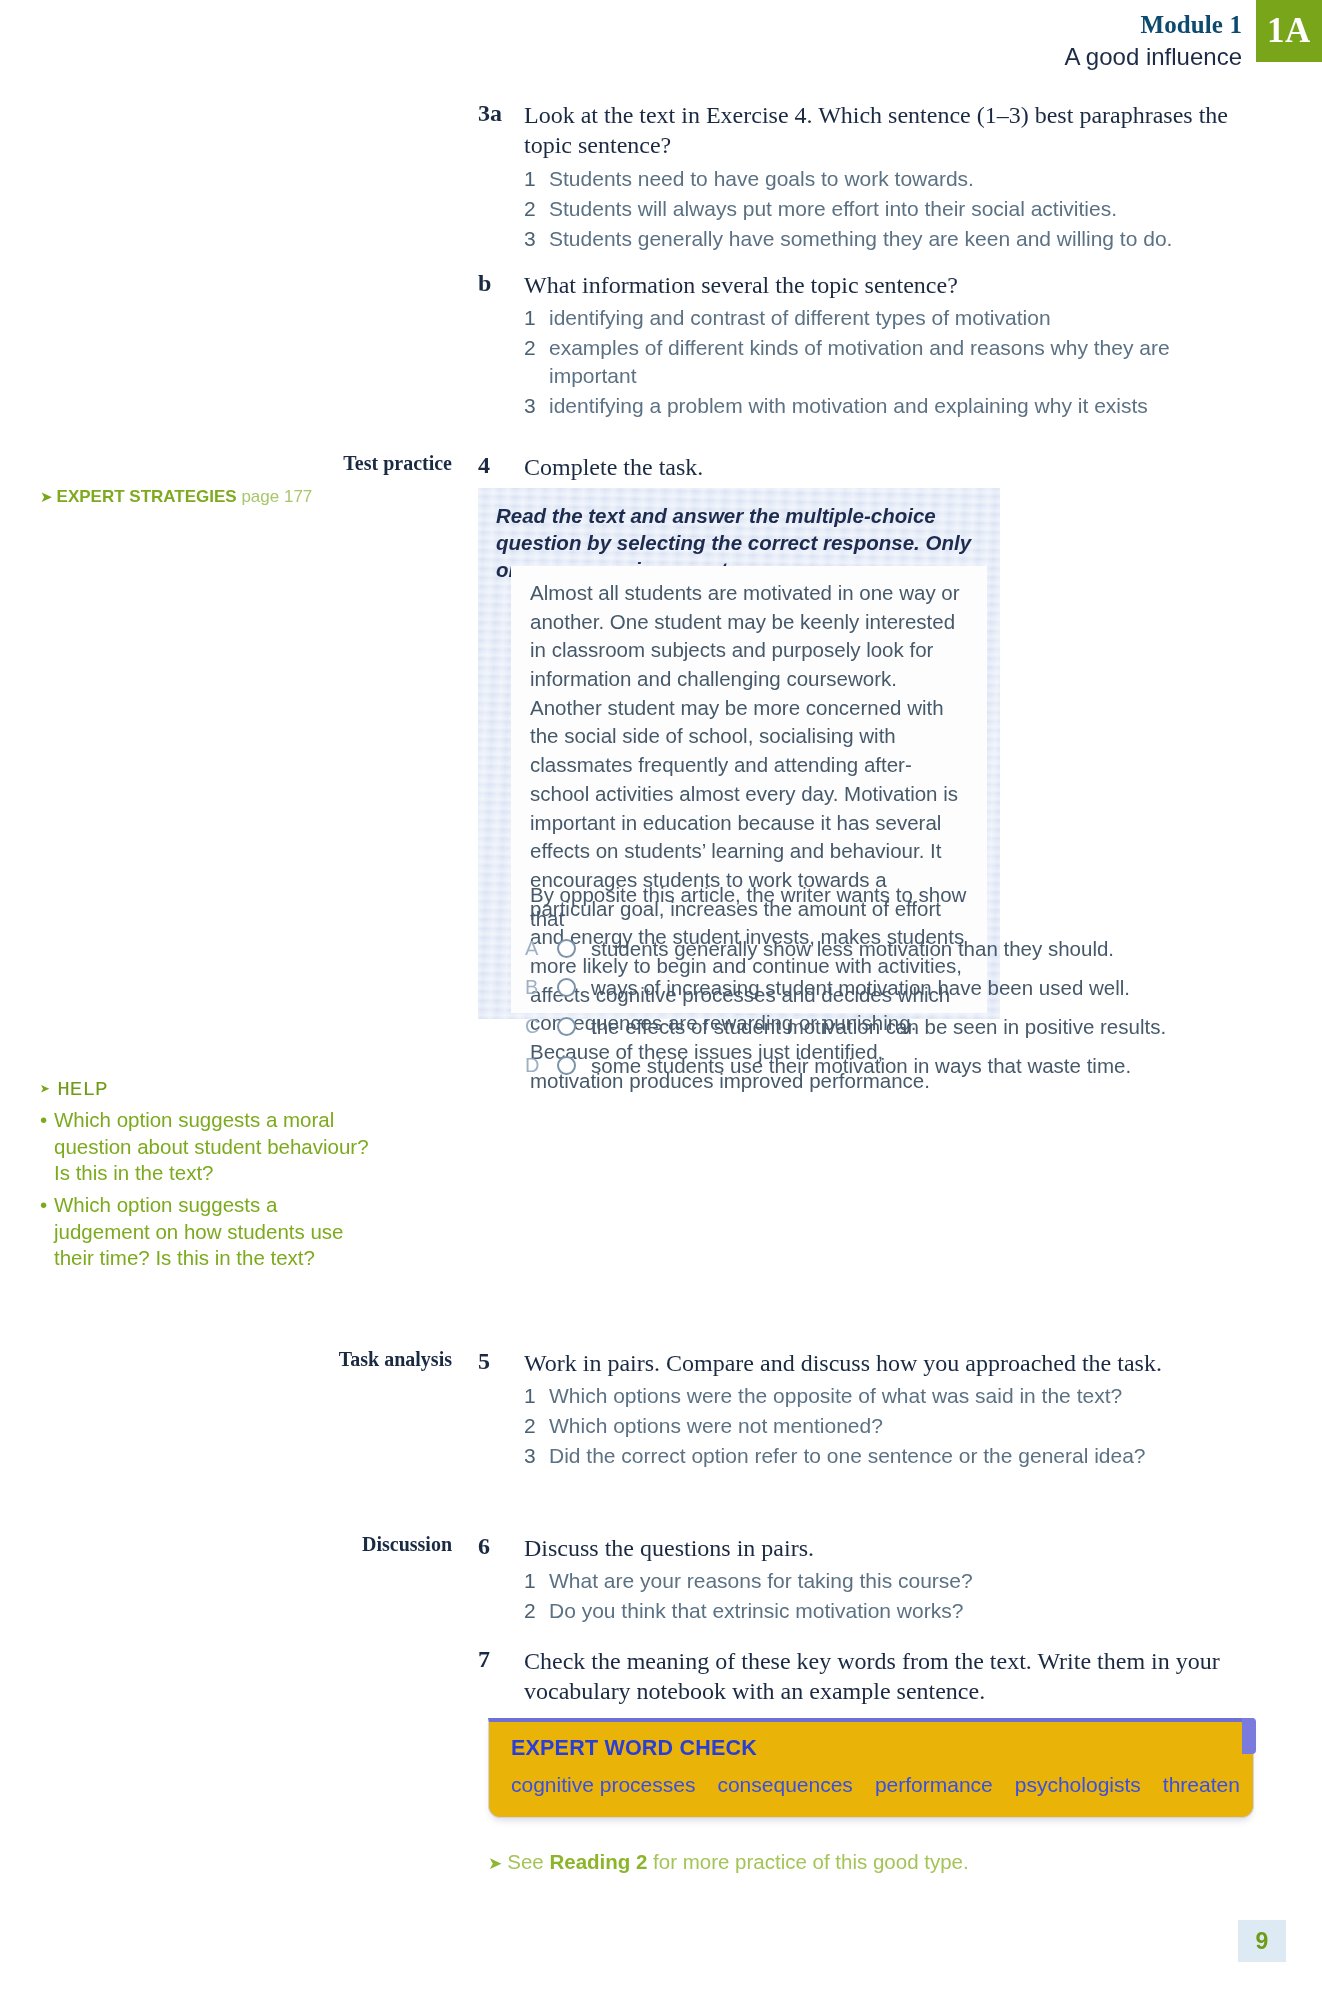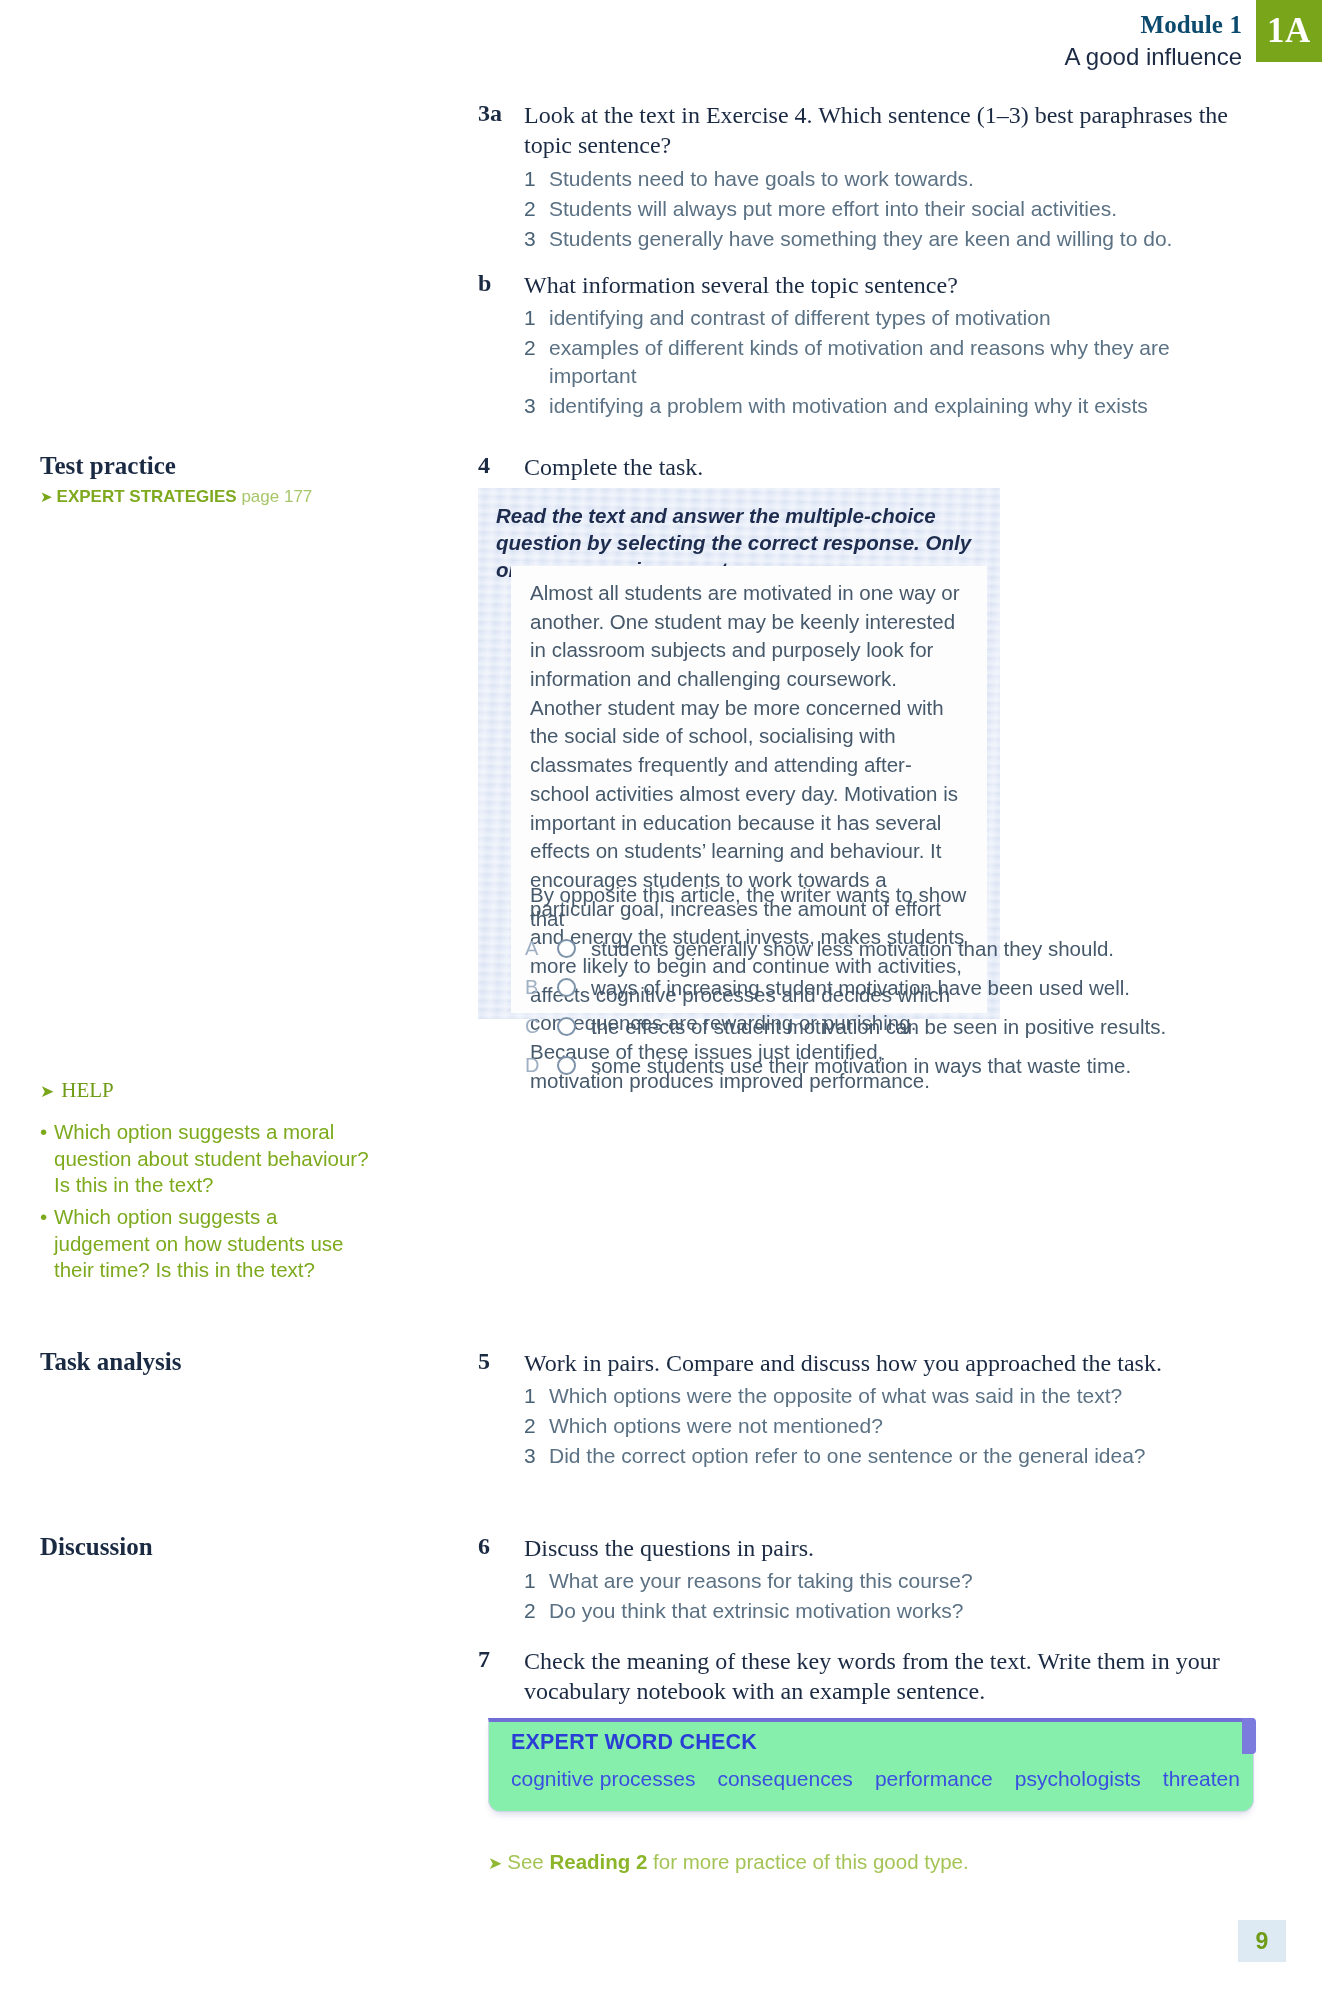--- a/index.html
+++ b/index.html
@@ -104,24 +104,24 @@
     flex: 0 0 25px;
     color: #4a6275;
   }
   .sub-text {
     flex: 1;
   }
 
   
   .side-label {
     position: absolute;
-    text-align: left;
+    text-align: right;
     font-family: "Liberation Serif", serif;
     font-weight: bold;
-    font-size: 25px;
+    font-size: 20px;
     color: #1b2a43;
   }
   .side-ref {
     position: absolute;
     text-align: left;
     font-family: Liberation Sans, sans-serif;
     font-size: 17px;
     color: #8cb52a;
     white-space: nowrap;
   }
@@ -231,24 +231,24 @@
   }
 
   
   .help-block {
     position: absolute;
     left: 40px;
     top: 1078px;
     width: 330px;
   }
   .help-title {
-    font-family: Liberation Serif, serif;
+    font-family: Liberation Mono, monospace;
     font-size: 21px;
     color: #6f9c16;
-    margin-bottom: 16px;
+    margin-bottom: 6px;
   }
   .help-title .arrow {
     color: #79a51b;
     font-size: 17px;
     margin-right: 7px;
   }
   .help-list {
     margin: 0;
     padding: 0;
     list-style: none;
@@ -268,23 +268,23 @@
 
   
   .word-check {
     position: absolute;
     left: 488px;
     top: 1718px;
     width: 766px;
     border: 1px solid #cfd6ea;
     border-top: 4px solid #6f6fd6;
     border-radius: 0 0 12px 12px;
-    background: #86efac;
+    background: #eab308;
     box-shadow: 0 5px 7px -3px rgba(90,90,160,0.25);
-    padding: 8px 22px 18px 22px;
+    padding: 14px 22px 18px 22px;
     box-sizing: border-box;
   }
   .word-check-tab {
     position: absolute;
     right: -3px;
     top: -4px;
     width: 14px;
     height: 36px;
     background: #7b7bdd;
     border-radius: 0 4px 4px 0;

